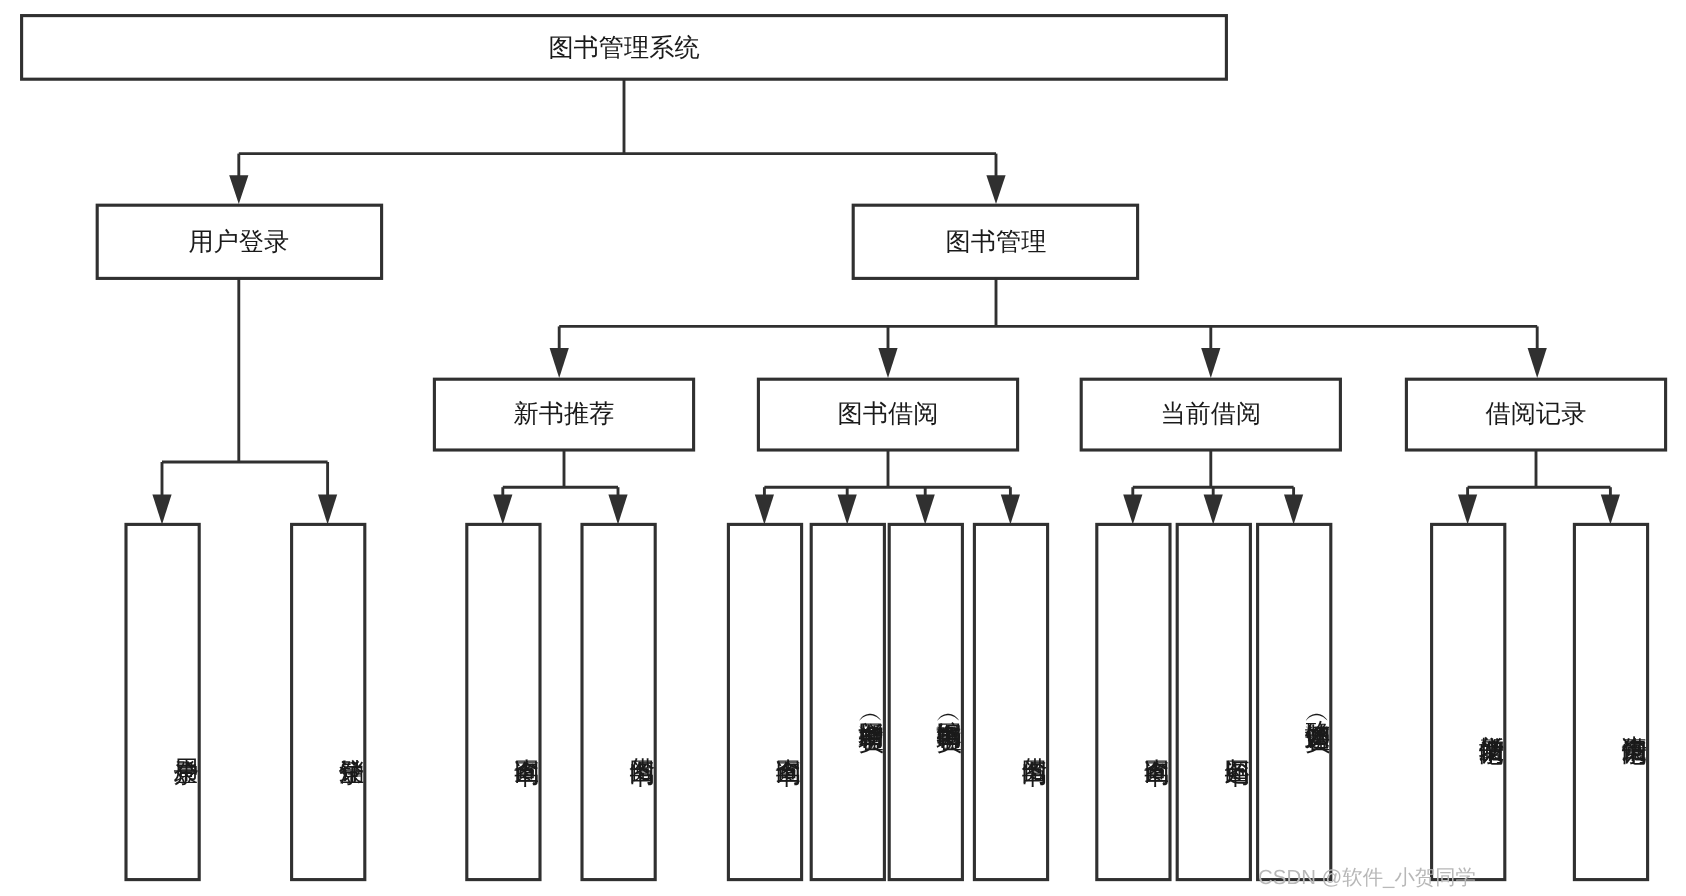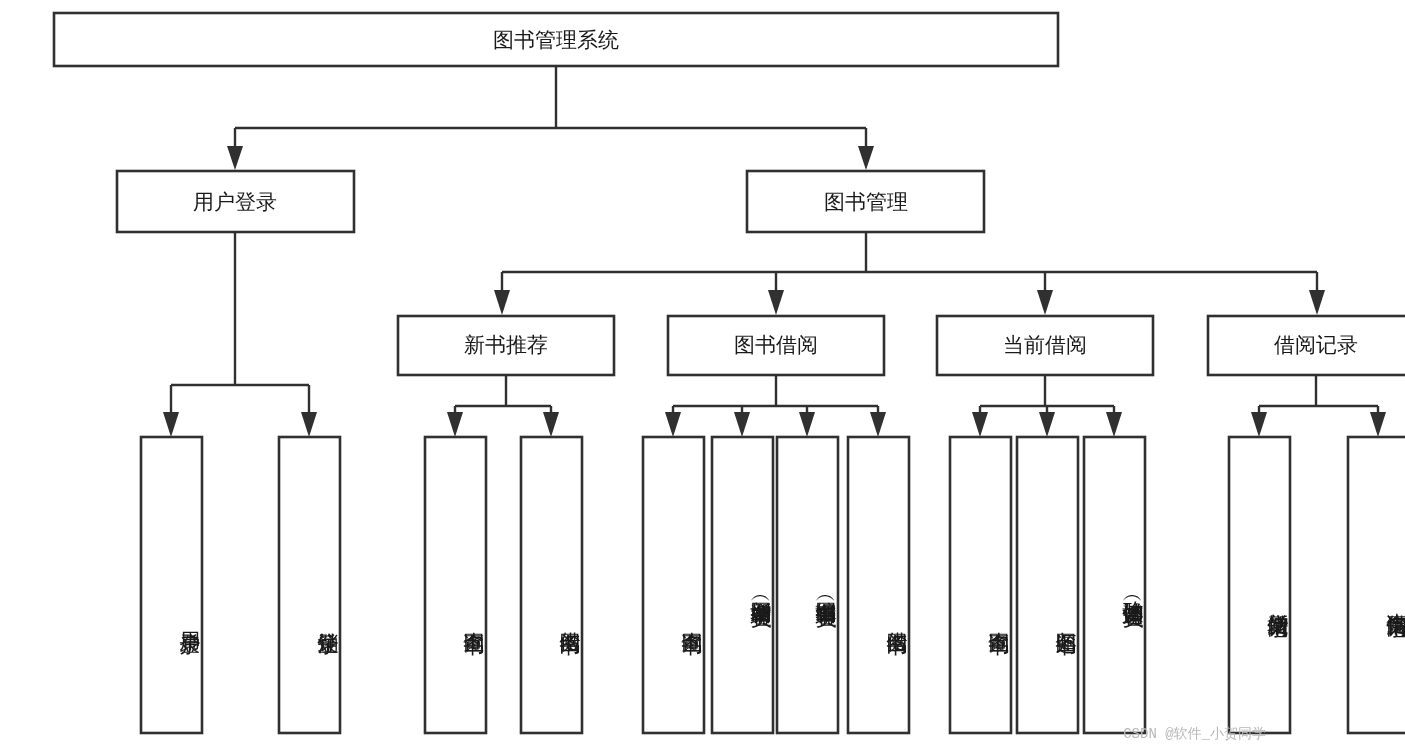--- a/index.html
+++ b/index.html
@@ -10,21 +10,20 @@
   body {
     width: 1405px;
     height: 747px;
     font-family: "Liberation Sans", "DejaVu Sans", sans-serif;
     overflow: hidden;
   }
   #diagram-root {
     position: relative;
     width: 1240px;
     height: 747px;
-    margin-left: 36px;
   }
   svg.tree-canvas {
     position: absolute;
     top: 0;
     left: 0;
     width: 1405px;
     height: 747px;
   }
   .node-box {
     fill: #ffffff;
@@ -60,22 +59,22 @@
     display: flex;
     align-items: flex-start;
     justify-content: center;
     white-space: nowrap;
     pointer-events: none;
   }
   .watermark {
     position: absolute;
     right: 10px;
     bottom: 4px;
-    font-family: Liberation Mono, monospace;
-    font-size: 14px;
+    font-family: Liberation Sans, sans-serif;
+    font-size: 17px;
     color: #b8b8b8;
     white-space: nowrap;
   }
 </style>
 </head>
 <body>
 
 <div id="diagram-root">
 
   <svg class="tree-canvas" viewBox="0 0 1405 747" xmlns="http://www.w3.org/2000/svg">

